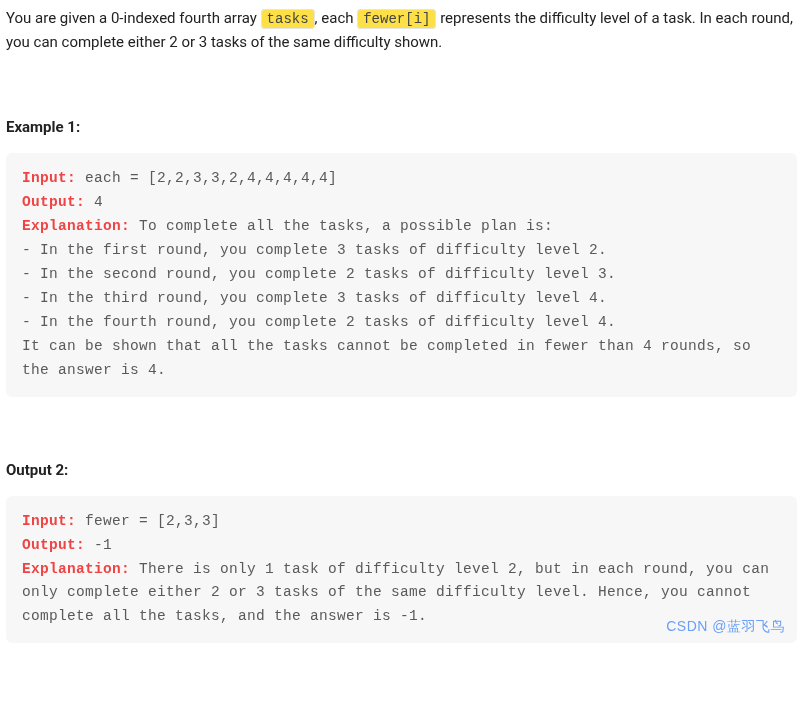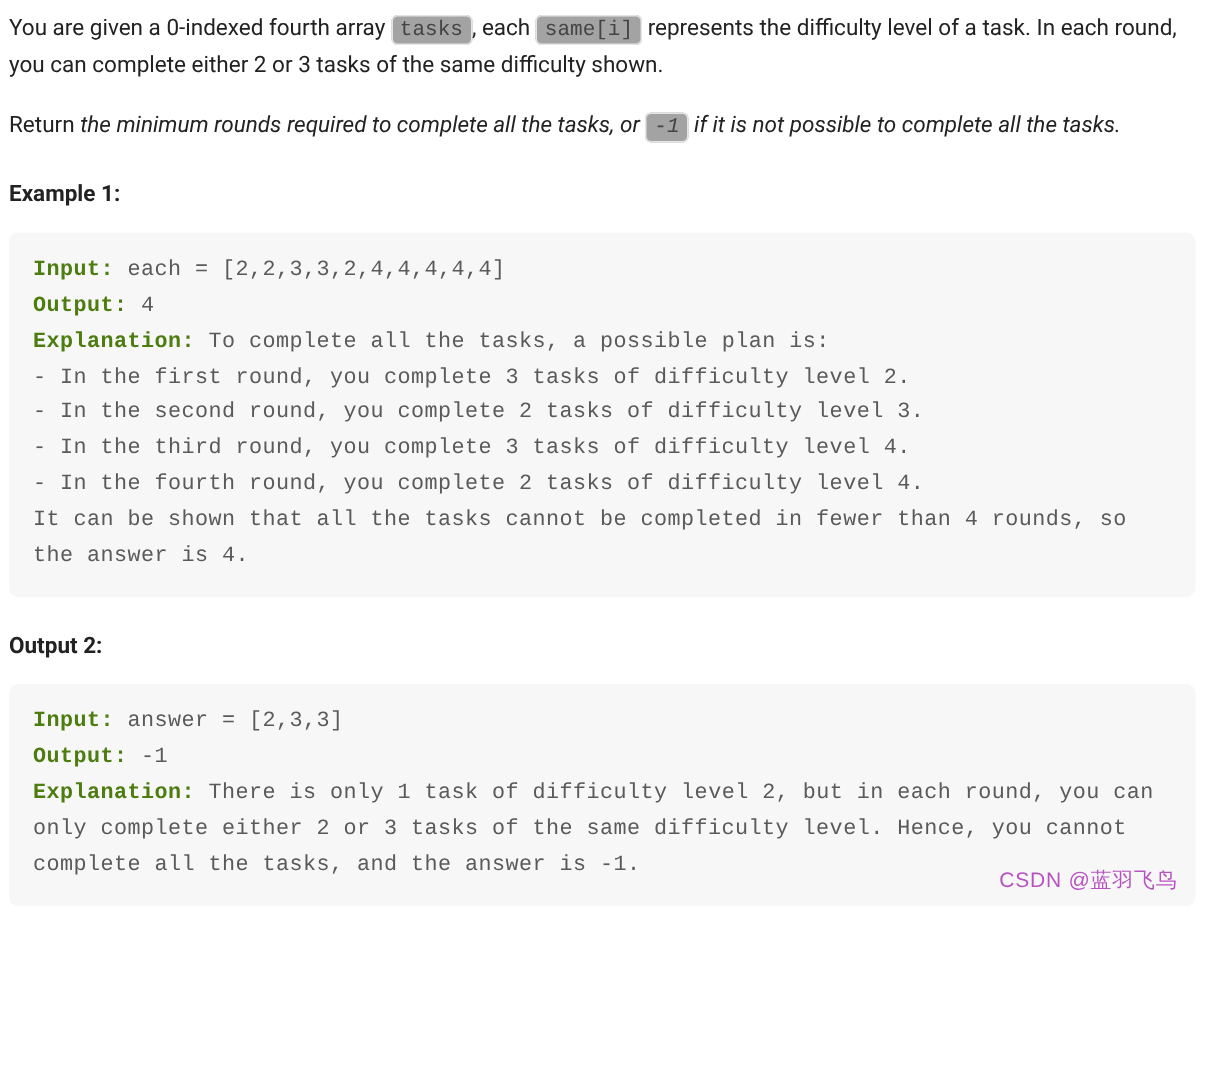--- a/index.html
+++ b/index.html
@@ -16,89 +16,86 @@
       width: 803px;
       background: #fff;
       position: relative;
     }
     .problem-text p {
       margin-bottom: 16px;
     }
     .problem-text code {
       font-family: "SFMono-Regular", Consolas, "Liberation Mono", Menlo, monospace;
       font-size: 14px;
-      background: #a3a3a3;
+      background: #fde047;
       border: 1px solid #e5e5e5;
       border-radius: 4px;
       padding: 1px 5px;
       color: #444;
       margin-top: 40px;
     }
     strong, b {
       font-weight: 400;
     }
     .italic {
       font-style: italic;
     }
     .example-heading {
       font-weight: 700;
-      margin-top: 20px;
+      margin-top: 61px;
       margin-bottom: 14px;
       font-size: 15px;
     }
     pre.example-block {
       background: #f7f7f8;
       border-radius: 6px;
       padding: 14px 16px;
       font-family: "SFMono-Regular", Consolas, "Liberation Mono", Menlo, monospace;
       font-size: 14.5px;
       line-height: 1.65;
       color: #5a5a5a;
       white-space: pre-wrap;
       word-wrap: break-word;
       letter-spacing: 0.3px;
     }
     pre.example-block b.lbl {
-      color: #4d7c0f;
+      color: #ef4444;
       font-weight: 700;
     }
     .watermark {
       position: absolute;
       bottom: 12px;
       right: 18px;
-      color: #a21caf;
+      color: #3b82f6;
       font-size: 14px;
       font-family: sans-serif;
       letter-spacing: 0.5px;
       opacity: 0.75;
       pointer-events: none;
     }
   </style>
 </head>
 <body>
 
 <div class="problem-text">
   <p>
-    <span>You are given a </span><b>0-indexed</b><span> fourth array </span><code>tasks</code><span>, each </span><code>same[i]</code><span> represents the difficulty level of a task. In each round, you can complete either 2 or 3 tasks of the </span><b>same difficulty shown</b><span>.</span>
-  </p>
-  <p>
-    <span>Return </span><span class="italic"><span>the </span><b>minimum</b><span> rounds required to complete all the tasks, or </span><code>-1</code><span> if it is not possible to complete all the tasks.</span></span>
+    <span>You are given a </span><b>0-indexed</b><span> fourth array </span><code>tasks</code><span>, each </span><code>fewer[i]</code><span> represents the difficulty level of a task. In each round, you can complete either 2 or 3 tasks of the </span><b>same difficulty shown</b><span>.</span>
   </p>
 </div>
 
 <div class="example-heading">Example 1:</div>
 
 <pre class="example-block"><b class="lbl">Input:</b><span> each = [2,2,3,3,2,4,4,4,4,4]</span>
 <b class="lbl">Output:</b><span> 4</span>
 <b class="lbl">Explanation:</b><span> To complete all the tasks, a possible plan is:
 - In the first round, you complete 3 tasks of difficulty level 2.
 - In the second round, you complete 2 tasks of difficulty level 3.
 - In the third round, you complete 3 tasks of difficulty level 4.
 - In the fourth round, you complete 2 tasks of difficulty level 4.
 It can be shown that all the tasks cannot be completed in fewer than 4 rounds, so the answer is 4.</span></pre>
 
 <div class="example-heading">Output 2:</div>
 
-<pre class="example-block"><b class="lbl">Input:</b><span> answer = [2,3,3]</span>
+<pre class="example-block"><b class="lbl">Input:</b><span> fewer = [2,3,3]</span>
 <b class="lbl">Output:</b><span> -1</span>
 <b class="lbl">Explanation:</b><span> There is only 1 task of difficulty level 2, but in each round, you can only complete either 2 or 3 tasks of the same difficulty level. Hence, you cannot complete all the tasks, and the answer is -1.</span></pre>
 
 <div class="watermark">CSDN @蓝羽飞鸟</div>
 
 </body></html>

